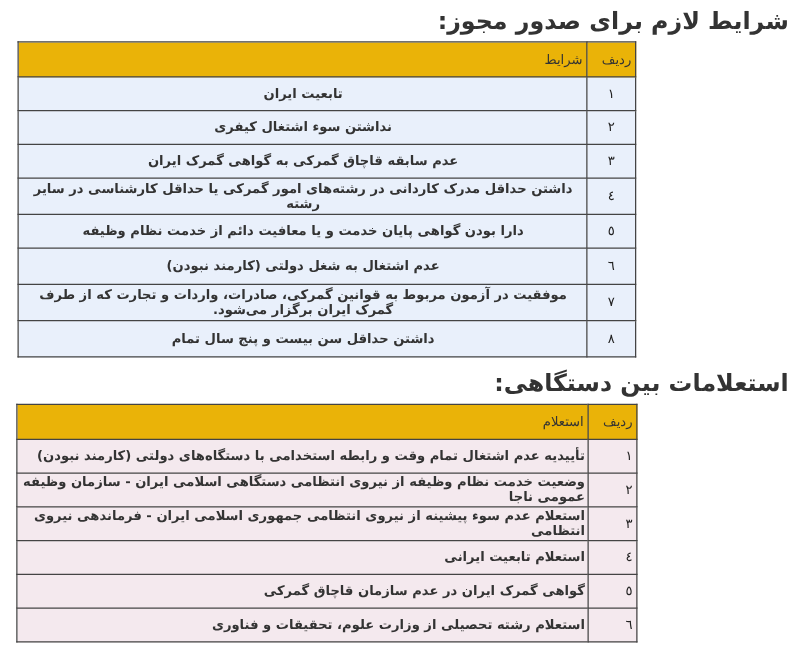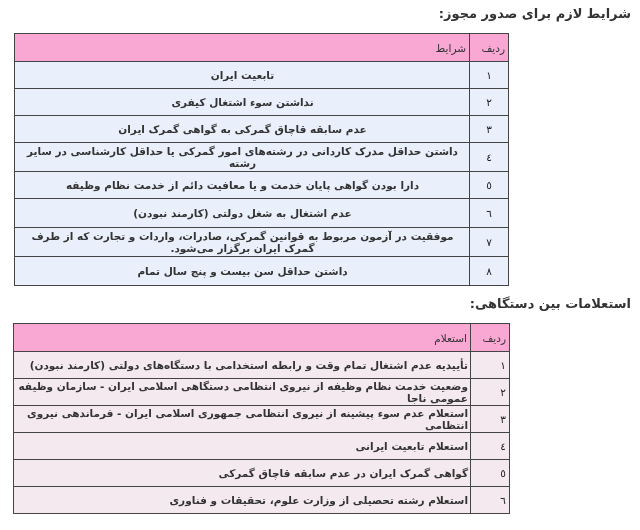--- a/index.html
+++ b/index.html
@@ -1,25 +1,25 @@
 <!DOCTYPE html>
 <html><head>
 <meta charset="utf-8">
 <style>
   html, body { margin:0; padding:0; background:#ffffff; }
   body { width:640px; height:530px; position:relative; overflow:hidden;
          font-family:"DejaVu Sans", sans-serif; color:#222; }
-  .title { position:absolute; right:9px; font-size:13px; font-weight:bold; color:#333; direction:rtl; }
+  .title { position:absolute; right:9px; font-size:19px; font-weight:bold; color:#333; direction:rtl; }
   #t1-title { top:6px; }
   #t2-title { top:296px; }
   table { position:absolute; border-collapse:collapse; direction:rtl; font-size:10.5px; }
   #t1 { left:14px; top:33px; width:495px; }
   #t2 { left:13px; top:323px; width:497px; }
   th, td { border:1px solid #444; padding:0 3px; text-align:right; font-weight:normal; }
-  th { background:#f9a8d4; height:27px; color:#333; }
+  th { background:#eab308; height:27px; color:#333; }
   .c-num { width:32px; }
   #t1 td { background:#e9f0fb; height:26px;text-align:center; }
   #t2 td { background:#f4e9ee; height:26px;text-align:right; }
   #t1 tr.row-tall td { height:28px; }
   td.txt { font-weight:bold; color:#333; padding-right:2px; }
 </style>
 </head>
 <body>
 
 <div id="t1-title" class="title">شرایط لازم برای صدور مجوز:</div>
@@ -88,20 +88,20 @@
     <tr>
         <td class="c-num">۳</td>
         <td class="txt">استعلام عدم سوء پیشینه از نیروی انتظامی جمهوری اسلامی ایران - فرماندهی نیروی انتظامی</td>
       </tr>
     <tr>
         <td class="c-num">٤</td>
         <td class="txt">استعلام تابعیت ایرانی</td>
       </tr>
     <tr>
         <td class="c-num">٥</td>
-        <td class="txt">گواهی گمرک ایران در عدم سابقه قاچاق گمرکی</td>
+        <td class="txt">گواهی گمرک ایران در عدم سازمان قاچاق گمرکی</td>
       </tr>
     <tr>
         <td class="c-num">٦</td>
         <td class="txt">استعلام رشته تحصیلی از وزارت علوم، تحقیقات و فناوری</td>
       </tr>
   </tbody>
 </table>
 
 </body></html>

